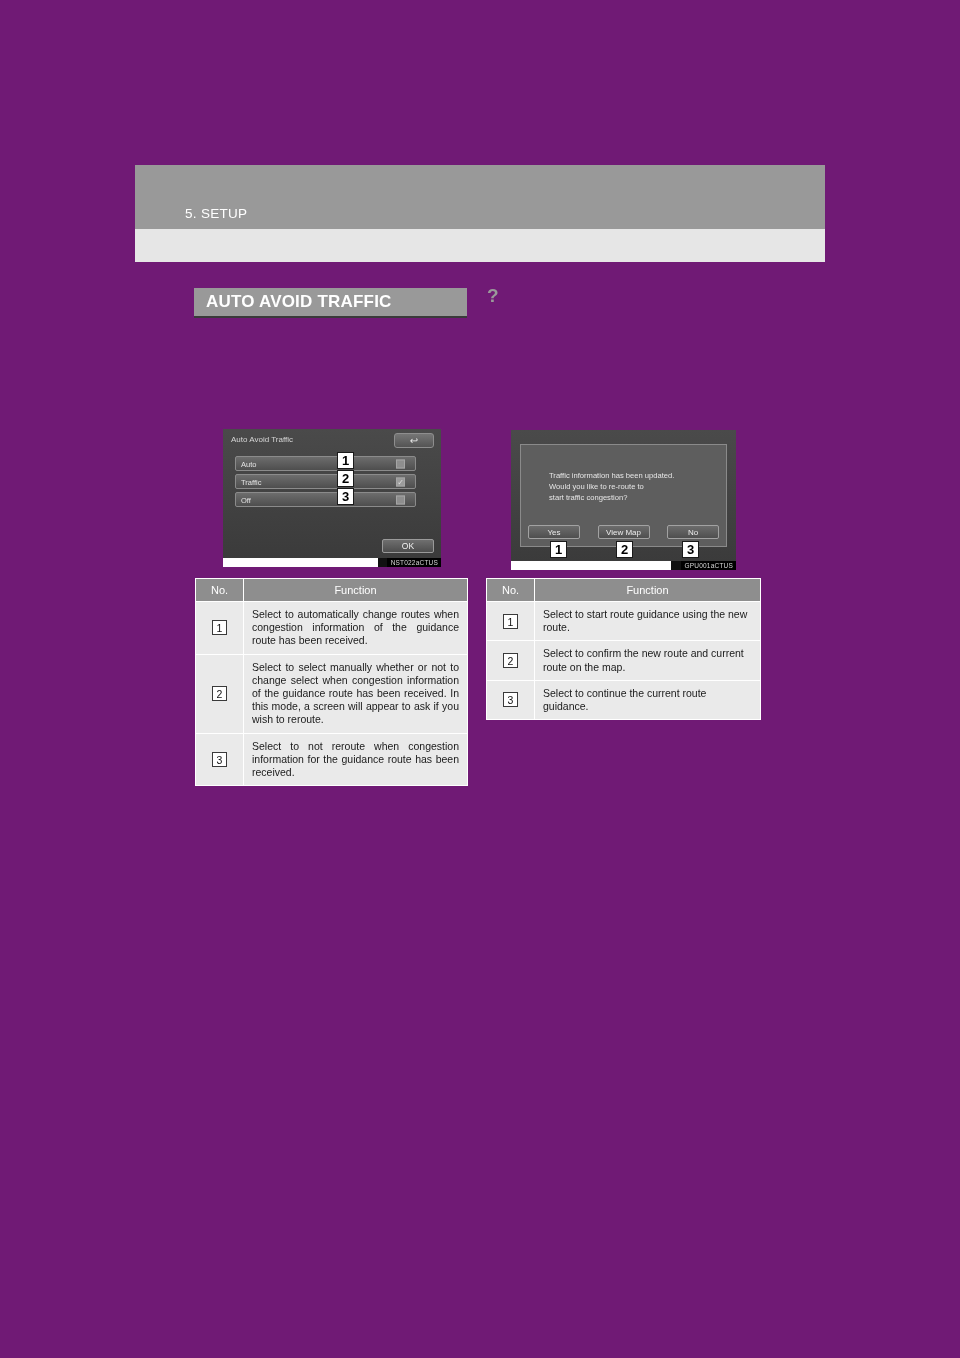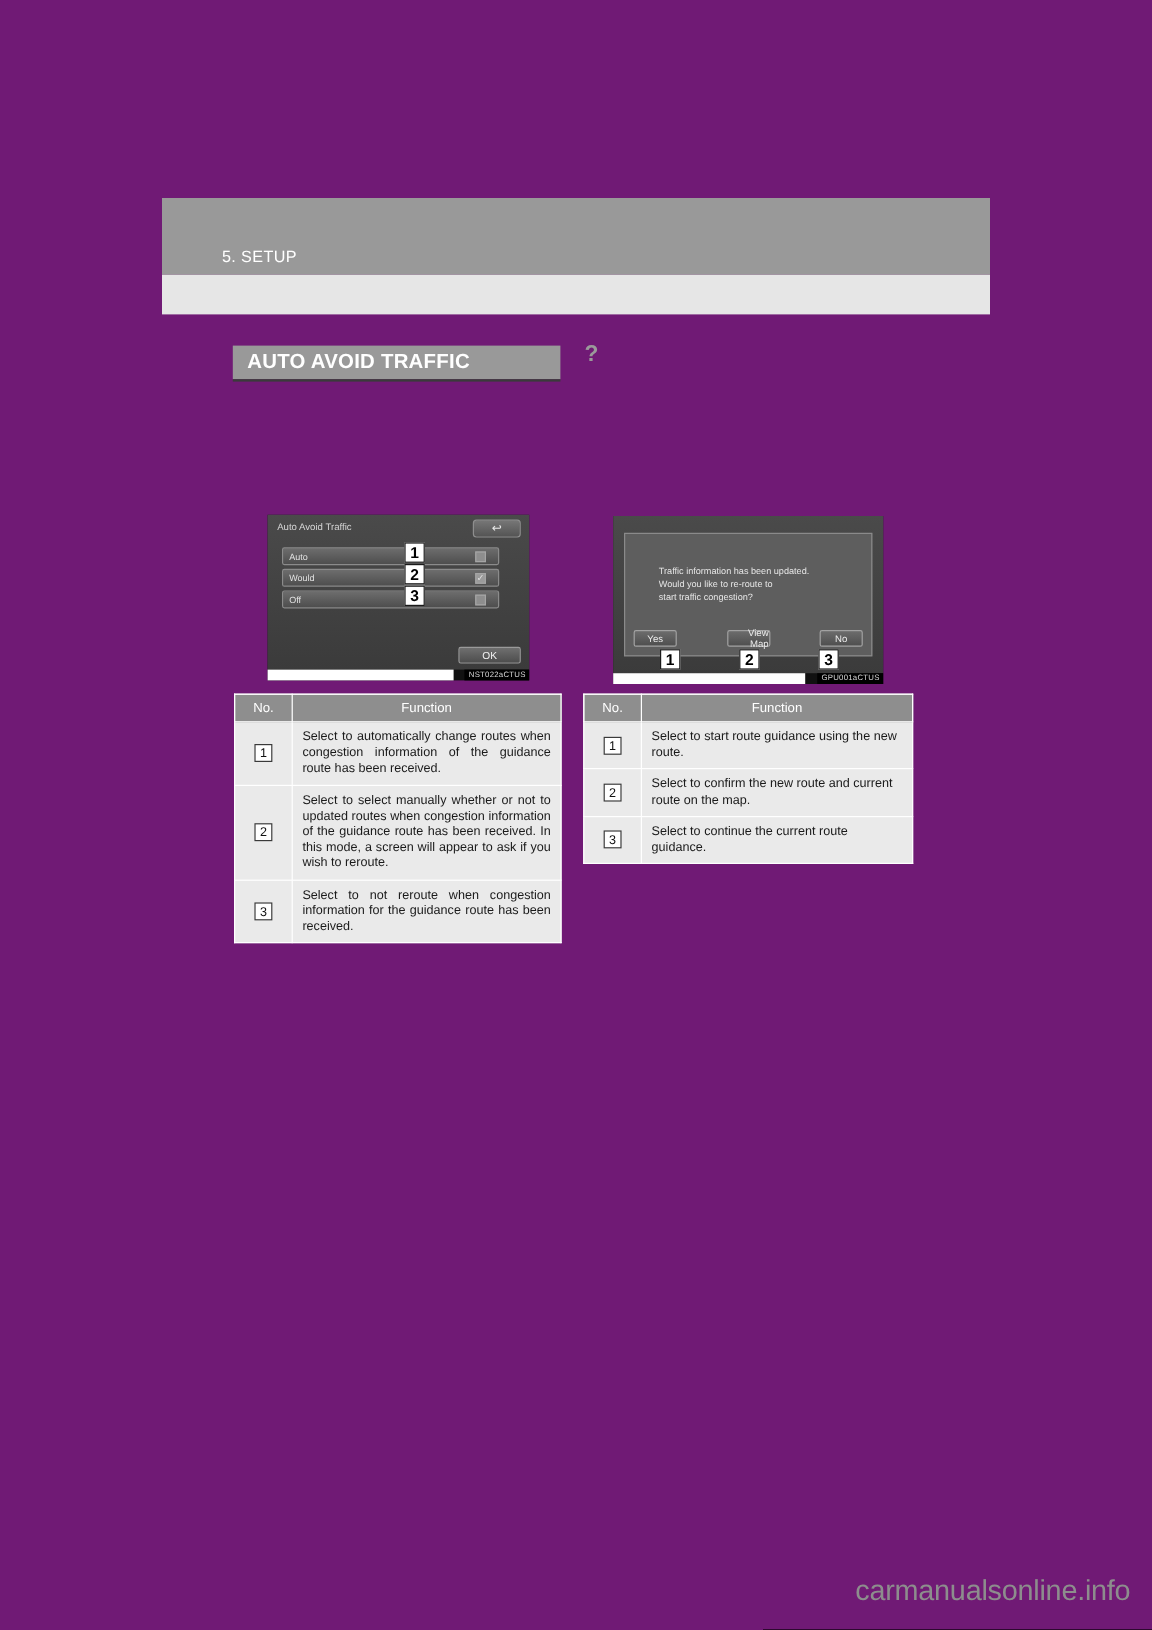--- a/index.html
+++ b/index.html
@@ -185,28 +185,27 @@
     font-size: 7.6px;
     line-height: 11px;
   }
   .dlg-btns {
     position: absolute;
     left: 7px; right: 7px; bottom: 7px;
     display: flex;
     justify-content: space-between;
   }
   .dlg-btn {
-    width: 36px; height: 14px;
+    width: 52px; height: 14px;
     border: 1px solid #a2a2a2;
     border-radius: 2px;
     background: linear-gradient(180deg,#6c6c6c 0%,#4f4f4f 100%);
     display: flex; align-items: center; justify-content: center;
     color: #ececec;
     font-size: 8px;
-    text-align: right;
   }
 
   
   .badge {
     position: absolute;
     width: 17px; height: 17px;
     background: #ffffff;
     border: 1px solid #1a1a1a;
     color: #000;
     font-size: 13px;
@@ -295,21 +294,21 @@
       <div class="dev-title">Auto Avoid Traffic</div>
       <div class="back-btn">
         <span>↩</span>
       </div>
 
       <div class="row row-1">
         <span class="row-label">Auto</span>
         <span class="row-check"></span>
       </div>
       <div class="row row-2">
-        <span class="row-label">Would</span>
+        <span class="row-label">Traffic</span>
         <span class="row-check on">✓</span>
       </div>
       <div class="row row-3">
         <span class="row-label">Off</span>
         <span class="row-check"></span>
       </div>
 
       <div class="ok-btn">OK</div>
     </div>
     <div class="cap-strip"></div>
@@ -354,21 +353,21 @@
       <tr>
         <td class="no-cell">
           <span class="nbox">1</span>
         </td>
         <td class="fn-cell">Select to automatically change routes when congestion information of the guidance route has been received.</td>
       </tr>
       <tr>
         <td class="no-cell">
           <span class="nbox">2</span>
         </td>
-        <td class="fn-cell">Select to select manually whether or not to updated routes when congestion information of the guidance route has been received. In this mode, a screen will appear to ask if you wish to reroute.</td>
+        <td class="fn-cell">Select to select manually whether or not to change select when congestion information of the guidance route has been received. In this mode, a screen will appear to ask if you wish to reroute.</td>
       </tr>
       <tr>
         <td class="no-cell">
           <span class="nbox">3</span>
         </td>
         <td class="fn-cell">Select to not reroute when congestion information for the guidance route has been received.</td>
       </tr>
     </tbody>
   </table>
 
@@ -394,15 +393,14 @@
       </tr>
       <tr>
         <td class="no-cell">
           <span class="nbox">3</span>
         </td>
         <td>Select to continue the current route guidance.</td>
       </tr>
     </tbody>
   </table>
 
-  <div class="wm">carmanualsonline.info</div>
 
 </div>
 
 </body></html>

